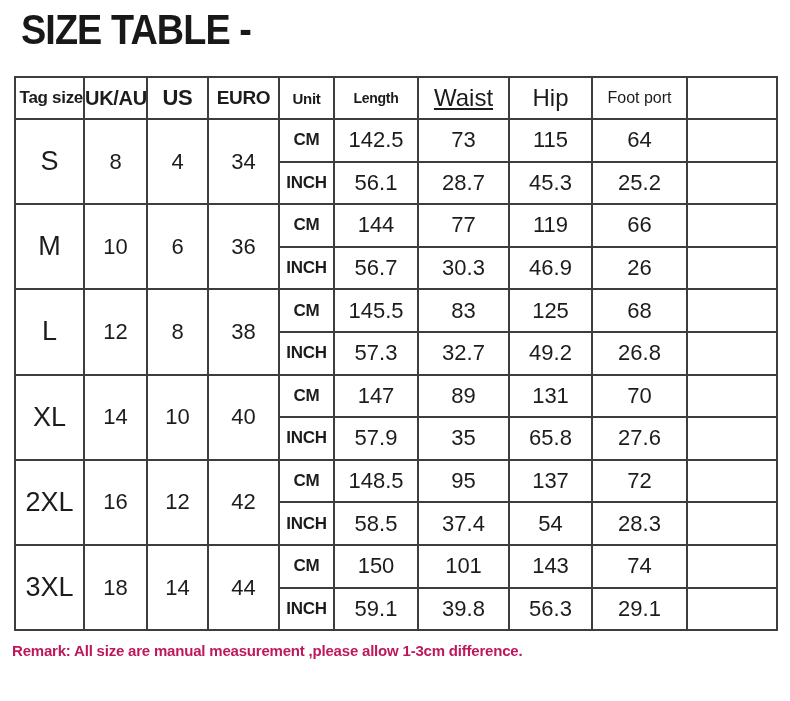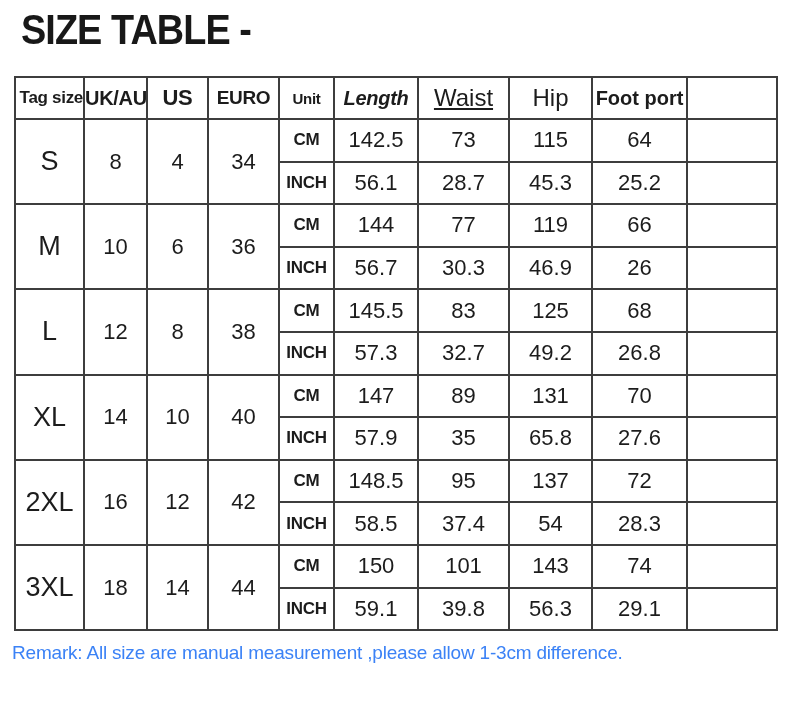--- a/index.html
+++ b/index.html
@@ -48,38 +48,38 @@
 
   .size-table thead tr { height: 42px; }
   .size-table tbody tr { height: 42.6px; }
 
   .size-table th { font-weight: 700; letter-spacing: -0.3px; }
   .size-table th:nth-child(1) { font-size: 17px; text-align: right; }
   .size-table th:nth-child(2) { font-size: 20px; }
   .size-table th:nth-child(3) { font-size: 22px; }
   .size-table th:nth-child(4) { font-size: 19px; }
   .size-table th:nth-child(5) { font-size: 15px; }
-  .size-table th:nth-child(6) { font-size: 20px; font-style: italic; }
+  .size-table th:nth-child(6) { font-size: 14px; }
   .size-table th:nth-child(7) { font-size: 24px; font-weight: 400; letter-spacing: 0; text-decoration: underline; }
   .size-table th:nth-child(8) { font-size: 24px; font-weight: 400; letter-spacing: 0; border-radius: 9px; }
-  .size-table th:nth-child(9) { font-size: 20px; font-weight: 700; letter-spacing: 0; }
+  .size-table th:nth-child(9) { font-size: 16px; font-weight: 400; letter-spacing: 0; }
 
   td.size-cell  { font-size: 27px; font-weight: 400; }
   td.unit-cell  { font-size: 17px; font-weight: 700; letter-spacing: -0.3px; }
   td.value-cell { font-size: 22px; font-weight: 400; }
   td.empty-cell { }
 
   .remark {
     position: absolute;
     left: 12px;
     top: 642px;
     margin: 0;
-    font-size: 19px;
-    font-weight: 400;
-    color: #3b82f6;
+    font-size: 15px;
+    font-weight: 700;
+    color: #be185d;
     letter-spacing: -0.2px;
     white-space: nowrap;
   }
 </style>
 </head>
 <body>
 
 <div class="page">
 
   <h1 class="title">SIZE TABLE -</h1>

